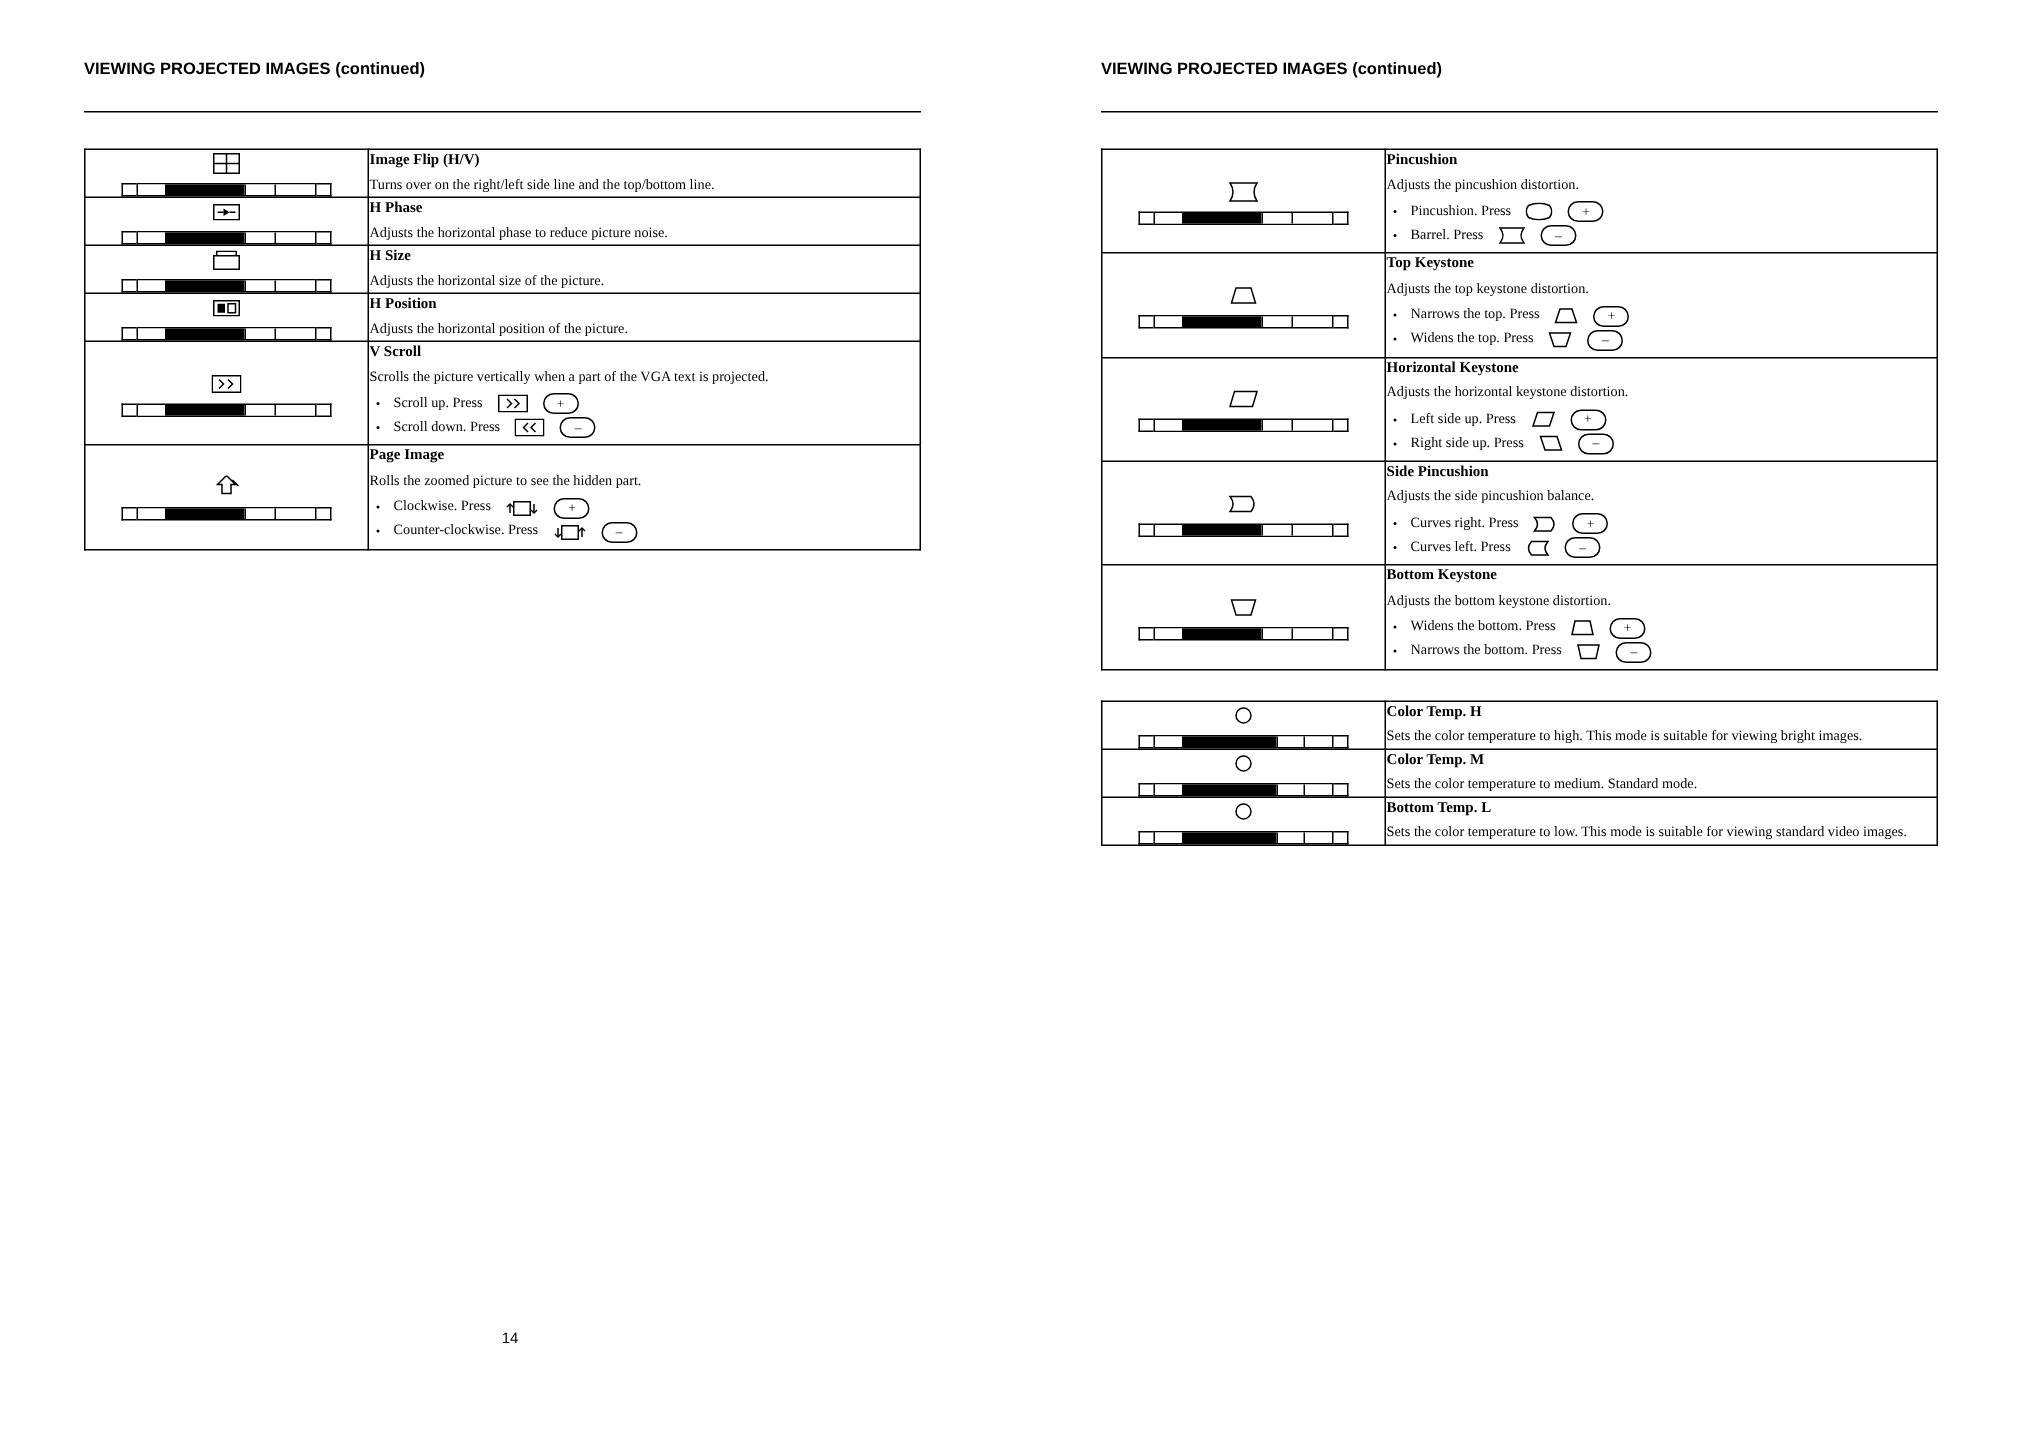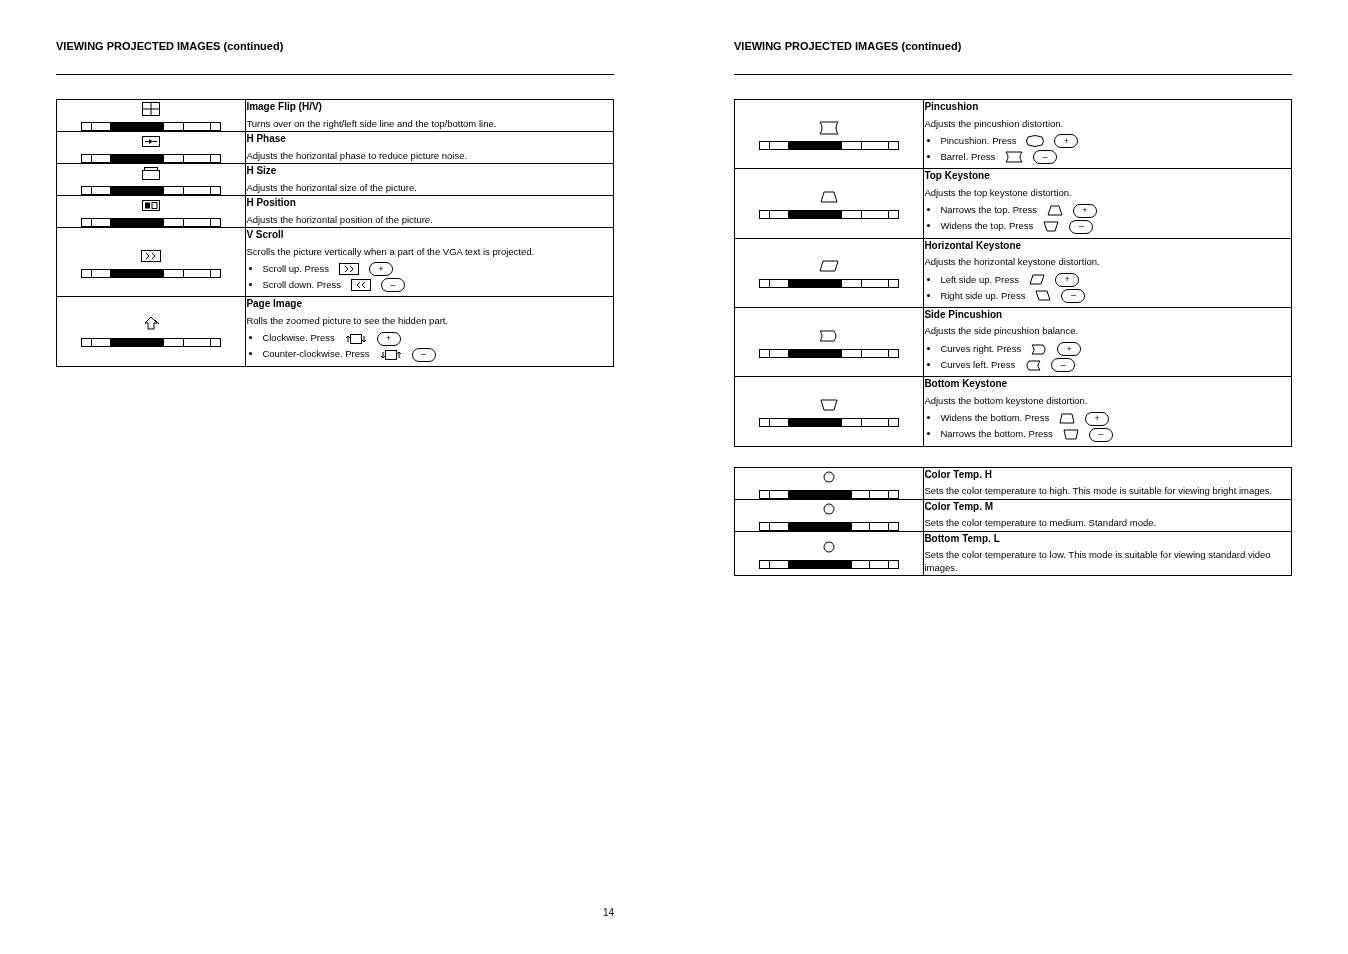--- a/index.html
+++ b/index.html
@@ -1,21 +1,21 @@
 <!DOCTYPE html>
 <html><head>
 <meta charset="utf-8">
 <style>
   body { margin:0; padding:0; background:#fff; font-family: Arial, Helvetica, sans-serif; color:#000; }
-  .page { width:1348px; height:954px; box-sizing:border-box; padding:40px 56px 36px 56px; display:flex; gap:120px; }
+  .page { width:1348px; height:954px; box-sizing:border-box; padding:40px 56px 56px 56px; display:flex; gap:120px; }
   .col { flex:1; display:flex; flex-direction:column; }
   .hr { border-top:1px solid #000; margin:16px 0 24px 0; }
   .sec-title { font-size:11px; font-weight:bold; margin-bottom:6px; }
   table.grid { border-collapse:collapse; width:100%; }
-  table.grid td { border:0.7px solid #000; vertical-align:middle; padding:0; }
+  table.grid td { border:0.7px solid #000; vertical-align:middle; padding:0;font-family:Liberation Serif, serif; }
   td.left-cell { width:34%; text-align:center; padding:10px 8px 14px 8px; }
   td.right-cell { padding:6px 10px 6px 10px; font-size:10px; line-height:1.35; }
   .icon-top { height:18px; display:flex; align-items:center; justify-content:center; margin-bottom:4px; }
   .bar-wrap { display:flex; align-items:center; justify-content:center; gap:0; }
   .bar-frame { display:flex; border:1px solid #000; height:9px; width:120px; box-sizing:border-box; }
   .seg { height:100%; box-sizing:border-box; }
   .seg.on { background:#000; }
   .seg.off { background:#fff; border-left:1px solid #000; }
   .seg.off:first-child { border-left:none; }
   .endcap { width:10px; height:9px; border:1px solid #000; box-sizing:border-box; }
@@ -23,21 +23,21 @@
   .endcap.r { border-left:none; }
   .row-desc { display:flex; flex-direction:column; gap:2px; }
   .row-title { font-weight:bold; font-size:10px; margin-bottom:2px; }
   .sub { font-size:9.5px; }
   ul.bullets { list-style:disc; margin:2px 0 2px 16px; padding:0; }
   ul.bullets li { font-size:9.5px; margin:0 0 2px 0; }
   .inline { display:inline-flex; align-items:center; gap:10px; }
   .inline-icon { display:inline-flex; align-items:center; vertical-align:middle; }
   .oval { display:inline-flex; width:22px; height:12px; border:1px solid #000; border-radius:999px; align-items:center; justify-content:center; font-size:9px; line-height:1; }
   .pn { font-size:10px; margin-top:auto; text-align:center; padding-top:20px; }
-  .pn.left { text-align:right; padding-left:10px; }
+  .pn.left { text-align:center; padding-left:10px; }
   .pn.right { text-align:right; padding-right:10px; }
   table.grid + table.grid { margin-top:20px; }
   .note { font-size:9px; margin-top:6px; line-height:1.3; }
   svg { display:block; }
 </style>
 </head>
 <body>
 
 <div class="page">
 

